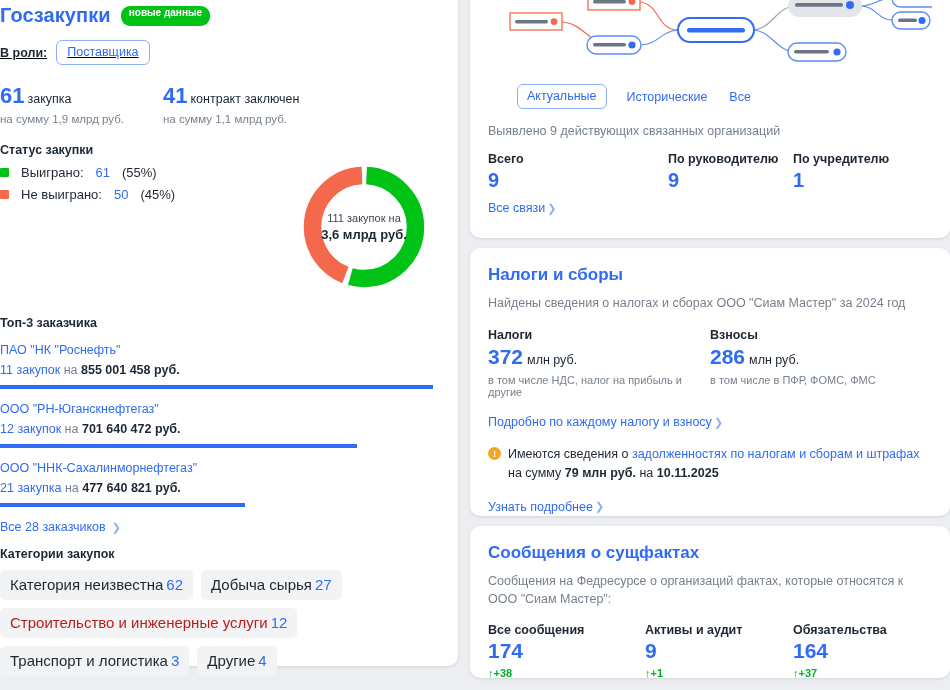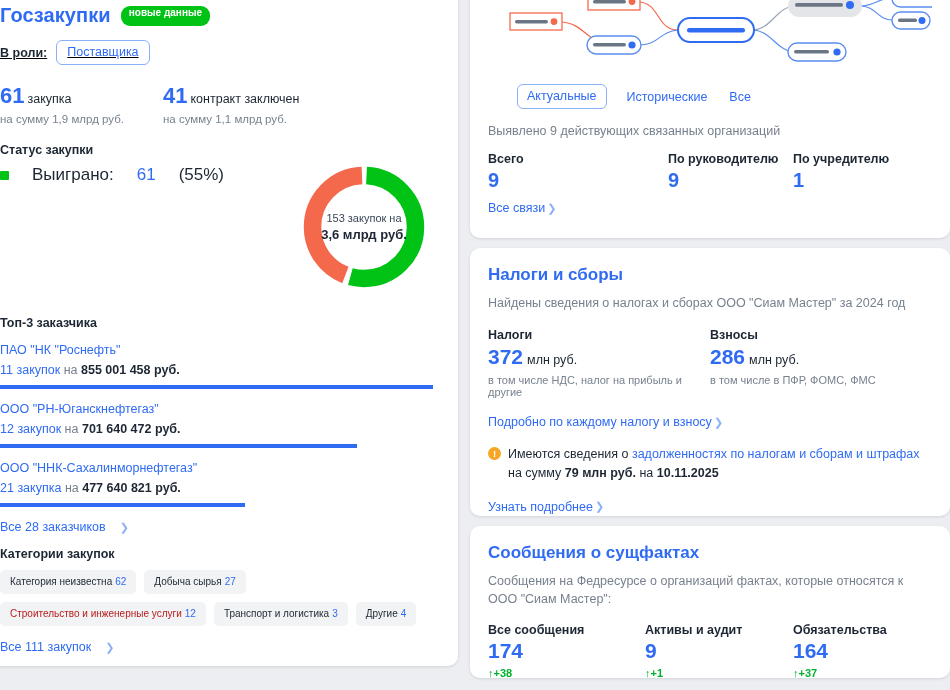--- a/index.html
+++ b/index.html
@@ -39,21 +39,21 @@
   .stats-row { display: flex; margin-top: 18px; }
   .stat { width: 163px; }
   .stat-big { font-size: 22px; font-weight: bold; color: #2f6bf3; }
   .stat-unit { font-size: 12.5px; color: #1d2733; margin-left: 3px; }
   .stat-sub { font-size: 11.5px; color: #77818e; margin-top: 4px; }
 
   .section-head { font-size: 12.5px; font-weight: bold; color: #1d2733; margin-top: 18px; }
 
   .status-block { position: relative; height: 145px; }
   .legend { margin-top: 8px; }
-  .legend-row { display: flex; align-items: center; gap: 23px; margin-bottom: 7px; font-size: 17px; color: #1d2733; }
+  .legend-row { display: flex; align-items: center; gap: 12px; margin-bottom: 7px; font-size: 13px; color: #1d2733; }
   .sw { width: 9px; height: 9px; border-radius: 1px; display: inline-block; }
   .lk { color: #2f6bf3; }
   .muted { color: #1d2733; }
 
   .donut-wrap { position: absolute; right: 14px; top: -6px; width: 136px; height: 136px; }
   .donut { width: 136px; height: 136px; transform: rotate(-90deg); }
   .donut-center {
     position: absolute; left: 0; top: 0; width: 136px; height: 136px;
     display: flex; flex-direction: column; align-items: center; justify-content: center;
     text-align: center; line-height: 1.35;
@@ -62,27 +62,27 @@
   .donut-l2 { font-size: 13px; font-weight: bold; color: #1d2733; }
 
   .cust { margin-top: 13px; }
   .cust-name { font-size: 12.5px; color: #2f6bf3; cursor: pointer; }
   .cust-line { font-size: 12.5px; margin-top: 6px; color: #2f6bf3; }
   .cust-line b { color: #1d2733; font-weight: bold; }
   .cust-line .na { color: #77818e; }
   .bar-track { height: 4px; background: transparent; margin-top: 8px; }
   .bar-fill { height: 4px; background: #2f6bf3; border-radius: 0; }
 
-  .more-link { font-size: 12.5px; color: #2f6bf3; margin-top: 13px; display: inline-flex; align-items: center; gap: 14px; cursor: pointer; }
+  .more-link { font-size: 12.5px; color: #2f6bf3; margin-top: 13px; display: inline-flex; align-items: center; gap: 6px; cursor: pointer; }
   .chev { font-size: 11px; color: #8ab0f7; }
 
   .tags { display: flex; flex-wrap: wrap; gap: 8px; margin-top: 9px; width: 445px; }
   .tag {
     background: #f2f3f5; border-radius: 5px; padding: 6px 10px 7px 10px;
-    font-size: 10px; color: #1d2733; cursor: pointer; white-space: nowrap;
+    font-size: 15px; color: #1d2733; cursor: pointer; white-space: nowrap;
   }
   .tag span { color: #2f6bf3; margin-left: 3px; }
 
   
   .right-col { position: absolute; left: 470px; top: 0; width: 492px; }
 
   .rcard { width: 480px; margin-bottom: 10px; padding: 0 18px; }
 
   
   .conn-card { height: 248px; margin-top: -10px; border-radius: 0 0 10px 10px; padding-top: 0; }
@@ -156,29 +156,35 @@
     <div class="section-head">Статус закупки</div>
 
     <div class="status-block">
       <div class="legend">
         <div class="legend-row">
           <span class="sw" style="background:#00c316"></span>
           <span class="muted">Выиграно:</span>
           <span class="lk">61</span>
           <span class="muted">(55%)</span>
         </div>
+        <div class="legend-row">
+          <span class="sw" style="background:#f4694c"></span>
+          <span class="muted">Не выиграно:</span>
+          <span class="lk">50</span>
+          <span class="muted">(45%)</span>
+        </div>
       </div>
 
       <div class="donut-wrap">
         <svg class="donut" viewBox="0 0 42 42">
           <circle id="seg-a" cx="21" cy="21" r="15.9" fill="none" stroke="#00c316" stroke-width="5.4" stroke-dasharray="53.346455511285484 46.556190872869934" stroke-dashoffset="-0.8"></circle>
           <circle id="seg-b" cx="21" cy="21" r="15.9" fill="none" stroke="#f4694c" stroke-width="5.4" stroke-dasharray="43.35619087286994 56.54645551128548" stroke-dashoffset="-55.74645551128548"></circle>
         </svg>
         <div class="donut-center">
-          <div class="donut-l1">153 закупок на</div>
+          <div class="donut-l1">111 закупок на</div>
           <div class="donut-l2">3,6 млрд руб.</div>
         </div>
       </div>
     </div>
 
     <div class="section-head" style="margin-top:6px">Топ-3 заказчика</div>
 
     <div class="cust">
       <div class="cust-name">ПАО "НК "Роснефть"</div>
       <div class="cust-line">

